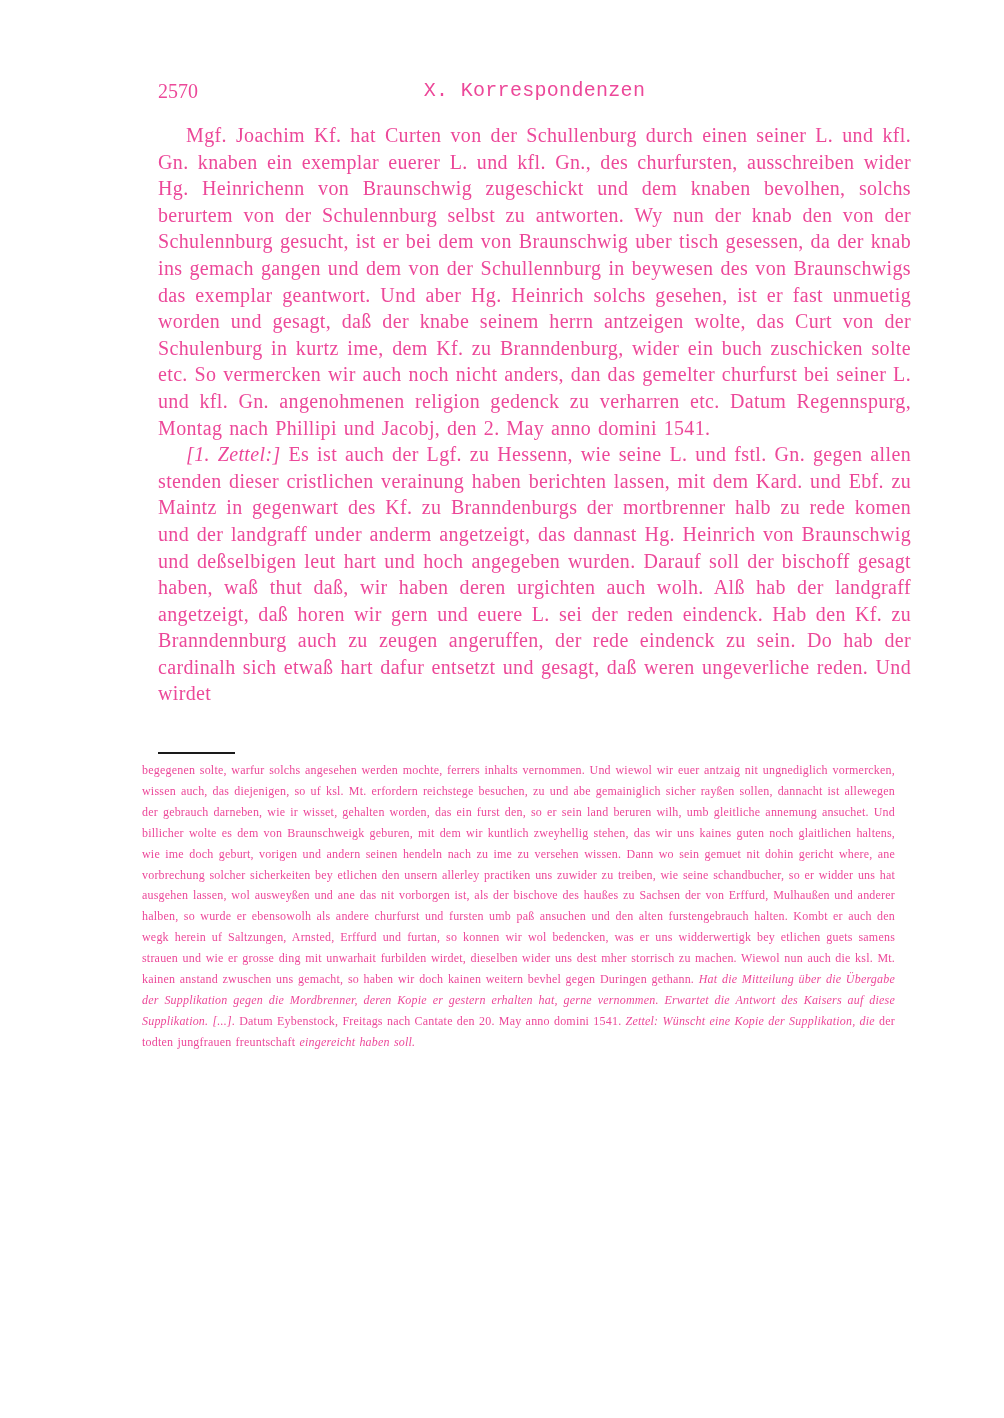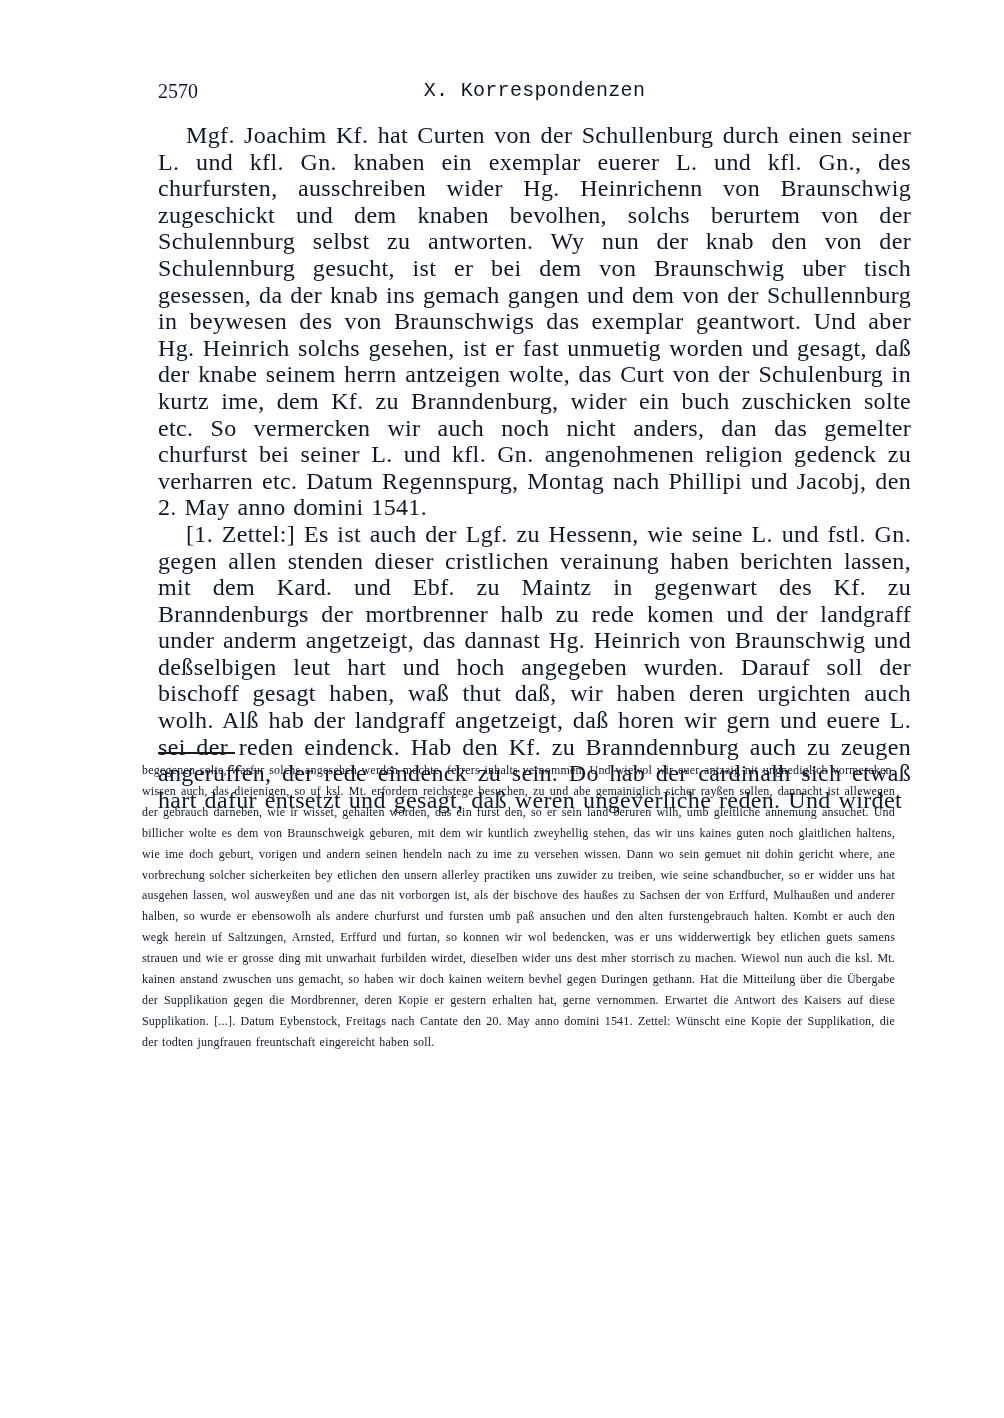--- a/index.html
+++ b/index.html
@@ -3,38 +3,38 @@
 <meta charset="utf-8">
 <style>
   html, body { margin: 0; padding: 0; background: #ffffff; }
   .page {
     position: relative;
     width: 1004px;
     height: 1418px;
     background: #ffffff;
     overflow: hidden;
     font-family: "Liberation Serif", "DejaVu Serif", serif;
-    color: #0f172a;
+    color: #ec4899;
   }
   .header {
     position: absolute;
     top: 80px;
     left: 158px;
     width: 753px;
     font-size: 20px;
     line-height: 22px;
   }
   .pagenum { position: absolute; left: 0; top: 0; }
   .running-title { display: block; text-align: center; letter-spacing: 0.3px; font-family: Liberation Mono, monospace; }
   .bodytext {
     position: absolute;
     top: 122px;
     left: 158px;
     width: 753px;
-    font-size: 24px;
+    font-size: 20px;
     line-height: 26.6px;
     text-align: justify;
     letter-spacing: 0.35px;
     word-spacing: 1.5px;
   }
   .para { margin: 0; }
   .para.indent { text-indent: 28px; }
   .footnote-rule {
     position: absolute;
     top: 752px;
@@ -47,21 +47,21 @@
     position: absolute;
     top: 760px;
     left: 142px;
     width: 753px;
     font-size: 12px;
     line-height: 20.9px;
     text-align: justify;
     letter-spacing: 0.2px;
     word-spacing: 1px;
   }
-  .italic { }
+  .italic { font-style: italic; }
 </style>
 </head>
 <body>
 
 <div class="page">
 
   <div class="header">
     <span class="pagenum">2570</span>
     <span class="running-title">X. Korrespondenzen</span>
   </div>

